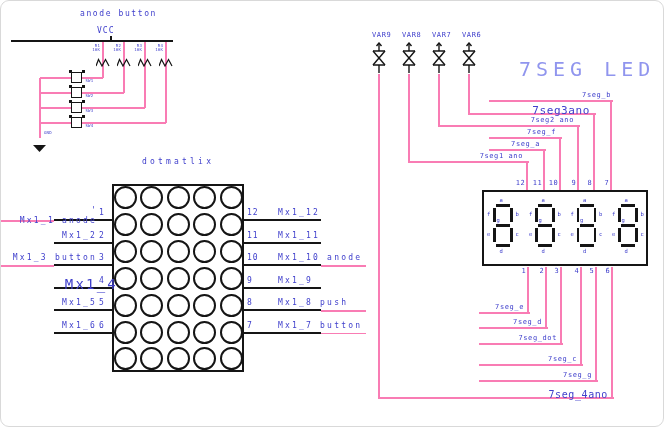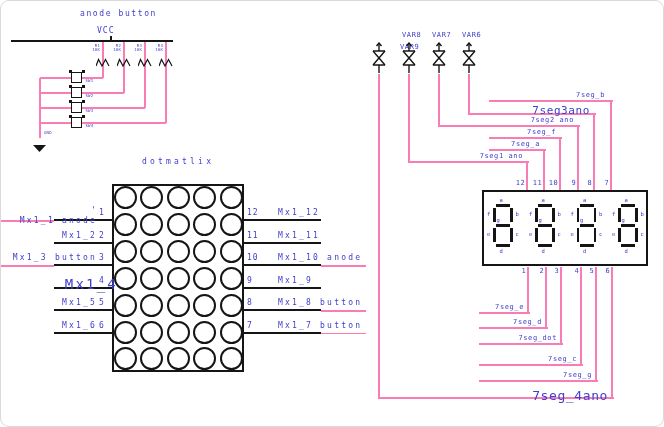--- a/index.html
+++ b/index.html
@@ -22,20 +22,21 @@
   .svgwrap { position:absolute; }
 </style>
 </head>
 <body>
 
 <div id="window">
   <div id="schematic">
     <div class="t title-pb">anode button</div>
     <div class="t title-vcc">VCC</div>
     <div class="t title-dm">dotmatlix</div>
+    <div class="t title-7seg">7SEG LED</div>
   <div class="ln" style="left: 10px; top: 39px; width: 162px; height: 2px; background: rgb(21, 21, 21);"></div>
       <div class="ln" style="left: 109px; top: 35px; width: 1.5px; height: 4px; background: rgb(21, 21, 21);"></div>
       <div class="ln" style="left: 101.25px; top: 41px; width: 1.5px; height: 36px; background: rgb(249, 124, 180);"></div>
       <div class="svgwrap" style="left: 95px; top: 51px;"><svg width="14" height="9" viewBox="0 0 14 9">
           <path d="M0 8 L2.5 1.5 L6 8 L9.5 1.5 L13 8" fill="none" stroke="#151515" stroke-width="1.2"></path>
         </svg></div>
       <div class="t" style="top: 42.5px; font-size: 4px; letter-spacing: 0.2px; color: rgb(64, 64, 204); right: 565px;">R1</div>
       <div class="t" style="top: 47px; font-size: 4px; letter-spacing: 0.2px; color: rgb(64, 64, 204); right: 565px;">10K</div>
       <div class="ln" style="left: 122.25px; top: 41px; width: 1.5px; height: 51px; background: rgb(249, 124, 180);"></div>
       <div class="svgwrap" style="left: 116px; top: 51px;"><svg width="14" height="9" viewBox="0 0 14 9">
@@ -150,26 +151,26 @@
       <div class="ln" style="left: 243px; top: 263px; width: 77px; height: 2px; background: rgb(21, 21, 21);"></div>
       <div class="ln" style="left: 320px; top: 264px; width: 45px; height: 1.5px; background: rgb(249, 124, 180);"></div>
       <div class="t" style="top: 253px; font-size: 8px; letter-spacing: 1px; color: rgb(64, 64, 204); left: 246px;">10</div>
       <div class="t" style="top: 253px; font-size: 8px; letter-spacing: 2.2px; color: rgb(64, 64, 204); left: 277px;">Mx1_10 anode</div>
       <div class="ln" style="left: 243px; top: 285.5px; width: 77px; height: 2px; background: rgb(21, 21, 21);"></div>
       <div class="t" style="top: 275.5px; font-size: 8px; letter-spacing: 1px; color: rgb(64, 64, 204); left: 246px;">9</div>
       <div class="t" style="top: 275.5px; font-size: 8px; letter-spacing: 2.2px; color: rgb(64, 64, 204); left: 277px;">Mx1_9</div>
       <div class="ln" style="left: 243px; top: 308px; width: 77px; height: 2px; background: rgb(21, 21, 21);"></div>
       <div class="ln" style="left: 320px; top: 309px; width: 45px; height: 1.5px; background: rgb(249, 124, 180);"></div>
       <div class="t" style="top: 298px; font-size: 8px; letter-spacing: 1px; color: rgb(64, 64, 204); left: 246px;">8</div>
-      <div class="t" style="top: 298px; font-size: 8px; letter-spacing: 2.2px; color: rgb(64, 64, 204); left: 277px;">Mx1_8 button</div>
+      <div class="t" style="top: 298px; font-size: 8px; letter-spacing: 2.2px; color: rgb(64, 64, 204); left: 277px;">Mx1_8 push</div>
       <div class="ln" style="left: 243px; top: 330.5px; width: 77px; height: 2px; background: rgb(21, 21, 21);"></div>
       <div class="ln" style="left: 320px; top: 331.5px; width: 45px; height: 1.5px; background: rgb(249, 124, 180);"></div>
       <div class="t" style="top: 320.5px; font-size: 8px; letter-spacing: 1px; color: rgb(64, 64, 204); left: 246px;">7</div>
       <div class="t" style="top: 320.5px; font-size: 8px; letter-spacing: 2.2px; color: rgb(64, 64, 204); left: 277px;">Mx1_7 button</div>
-      <div class="t" style="top: 43px; font-size: 7px; letter-spacing: 0.6px; color: rgb(64, 64, 204); left: 371px; margin-left: 28px;">VAR9</div>
+      <div class="t" style="top: 31px; font-size: 7px; letter-spacing: 0.6px; color: rgb(64, 64, 204); left: 371px;">VAR9</div>
       <div class="svgwrap" style="left: 370px; top: 41px;"><svg width="16" height="33" viewBox="0 0 16 33">
           <g fill="none" stroke="#151515" stroke-width="1.4">
             <path d="M8 1 V9"></path>
             <path d="M5.5 4 L8 1 L10.5 4"></path>
             <path d="M2 9 H14"></path>
             <path d="M2 9 L14 23"></path>
             <path d="M14 9 L2 23"></path>
             <path d="M2 23 H14"></path>
             <path d="M8 23 V31"></path>
           </g>
@@ -209,21 +210,21 @@
             <path d="M2 9 H14"></path>
             <path d="M2 9 L14 23"></path>
             <path d="M14 9 L2 23"></path>
             <path d="M2 23 H14"></path>
             <path d="M8 23 V31"></path>
           </g>
         </svg></div>
       <div class="ln" style="left: 467.25px; top: 73px; width: 1.5px; height: 40.75px; background: rgb(249, 124, 180);"></div>
       <div class="ln" style="left: 488px; top: 99.25px; width: 123.5px; height: 1.5px; background: rgb(249, 124, 180);"></div>
       <div class="ln" style="left: 609.25px; top: 100px; width: 1.5px; height: 89px; background: rgb(249, 124, 180);"></div>
-      <div class="t" style="top: 91px; font-size: 7px; letter-spacing: 0.6px; color: rgb(64, 64, 204); right: 60px;">7seg_b</div>
+      <div class="t" style="top: 91px; font-size: 7px; letter-spacing: 0.6px; color: rgb(64, 64, 204); right: 54px;">7seg_b</div>
       <div class="ln" style="left: 468px; top: 112.25px; width: 126.5px; height: 1.5px; background: rgb(249, 124, 180);"></div>
       <div class="ln" style="left: 592.25px; top: 113px; width: 1.5px; height: 76px; background: rgb(249, 124, 180);"></div>
       <div class="t" style="top: 104px; font-size: 11px; letter-spacing: 0.6px; color: rgb(64, 64, 204); right: 75px;">7seg3ano</div>
       <div class="ln" style="left: 438px; top: 124.25px; width: 140.5px; height: 1.5px; background: rgb(249, 124, 180);"></div>
       <div class="ln" style="left: 576.25px; top: 125px; width: 1.5px; height: 64px; background: rgb(249, 124, 180);"></div>
       <div class="t" style="top: 116px; font-size: 7px; letter-spacing: 0.6px; color: rgb(64, 64, 204); right: 91px;">7seg2 ano</div>
       <div class="ln" style="left: 488px; top: 136.25px; width: 72.5px; height: 1.5px; background: rgb(249, 124, 180);"></div>
       <div class="ln" style="left: 558.25px; top: 137px; width: 1.5px; height: 52px; background: rgb(249, 124, 180);"></div>
       <div class="t" style="top: 128px; font-size: 7px; letter-spacing: 0.6px; color: rgb(64, 64, 204); right: 109px;">7seg_f</div>
       <div class="ln" style="left: 488px; top: 148.25px; width: 56.5px; height: 1.5px; background: rgb(249, 124, 180);"></div>
@@ -255,21 +256,21 @@
       <div class="ln" style="left: 478px; top: 342.25px; width: 83.5px; height: 1.5px; background: rgb(249, 124, 180);"></div>
       <div class="t" style="top: 334px; font-size: 7px; letter-spacing: 0.6px; color: rgb(64, 64, 204); right: 108px;">7seg_dot</div>
       <div class="ln" style="left: 579.25px; top: 266px; width: 1.5px; height: 98.75px; background: rgb(249, 124, 180);"></div>
       <div class="ln" style="left: 478px; top: 363.25px; width: 103.5px; height: 1.5px; background: rgb(249, 124, 180);"></div>
       <div class="t" style="top: 355px; font-size: 7px; letter-spacing: 0.6px; color: rgb(64, 64, 204); right: 88px;">7seg_c</div>
       <div class="ln" style="left: 594.25px; top: 266px; width: 1.5px; height: 114.75px; background: rgb(249, 124, 180);"></div>
       <div class="ln" style="left: 478px; top: 379.25px; width: 118.5px; height: 1.5px; background: rgb(249, 124, 180);"></div>
       <div class="t" style="top: 371px; font-size: 7px; letter-spacing: 0.6px; color: rgb(64, 64, 204); right: 73px;">7seg_g</div>
       <div class="ln" style="left: 610.25px; top: 266px; width: 1.5px; height: 131.75px; background: rgb(249, 124, 180);"></div>
       <div class="ln" style="left: 378px; top: 396.25px; width: 234.5px; height: 1.5px; background: rgb(249, 124, 180);"></div>
-      <div class="t" style="top: 388px; font-size: 13px; letter-spacing: 0.6px; color: rgb(64, 64, 204); right: 57px;">7seg_4ano</div>
+      <div class="t" style="top: 388px; font-size: 10px; letter-spacing: 0.6px; color: rgb(64, 64, 204); right: 57px;">7seg_4ano</div>
       <div class="ln" style="left: 485px; top: 196px; width: 34px; height: 62px;">
         <div class="ln" style="left: 10px; top: 7px; width: 14px; height: 2.8px; background: rgb(21, 21, 21);"></div>
         <div class="t" style="left: 13.5px; top: 0px; font-size: 5.5px; letter-spacing: 0px; color: rgb(64, 64, 204);">a</div>
         <div class="ln" style="left: 7px; top: 11px; width: 2.8px; height: 14px; background: rgb(21, 21, 21);"></div>
         <div class="t" style="left: 1px; top: 13.5px; font-size: 5.5px; letter-spacing: 0px; color: rgb(64, 64, 204);">f</div>
         <div class="ln" style="left: 24.2px; top: 11px; width: 2.8px; height: 14px; background: rgb(21, 21, 21);"></div>
         <div class="t" style="left: 29.5px; top: 13.5px; font-size: 5.5px; letter-spacing: 0px; color: rgb(64, 64, 204);">b</div>
         <div class="ln" style="left: 10px; top: 27px; width: 14px; height: 2.8px; background: rgb(21, 21, 21);"></div>
         <div class="t" style="left: 10.5px; top: 19.5px; font-size: 5.5px; letter-spacing: 0px; color: rgb(64, 64, 204);">g</div>
         <div class="ln" style="left: 7px; top: 31px; width: 2.8px; height: 14px; background: rgb(21, 21, 21);"></div>

